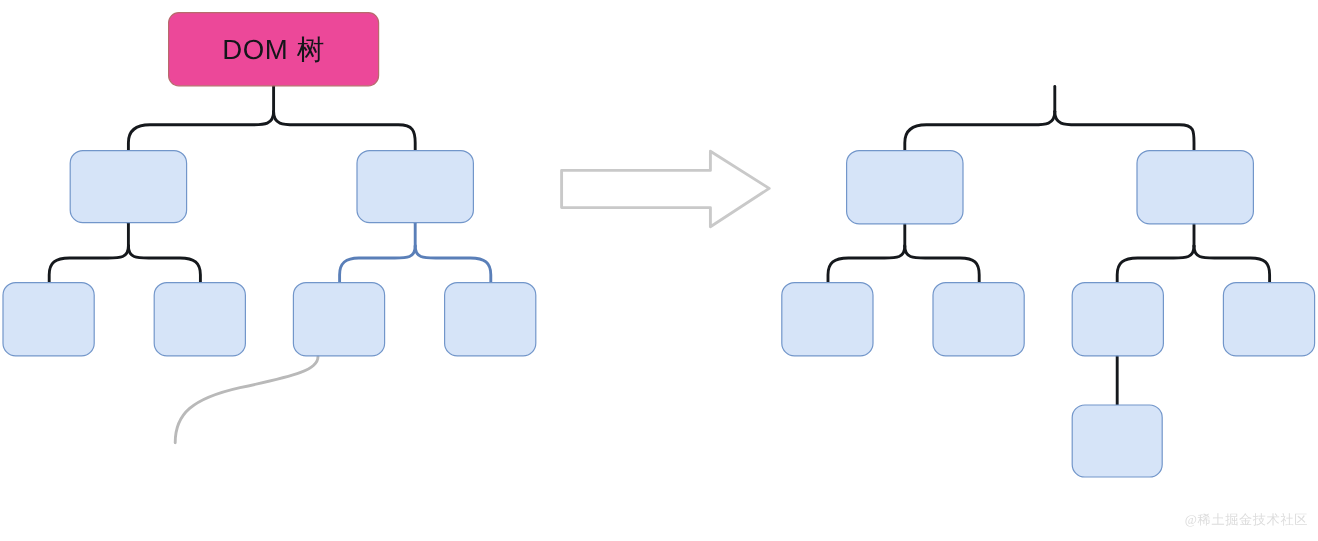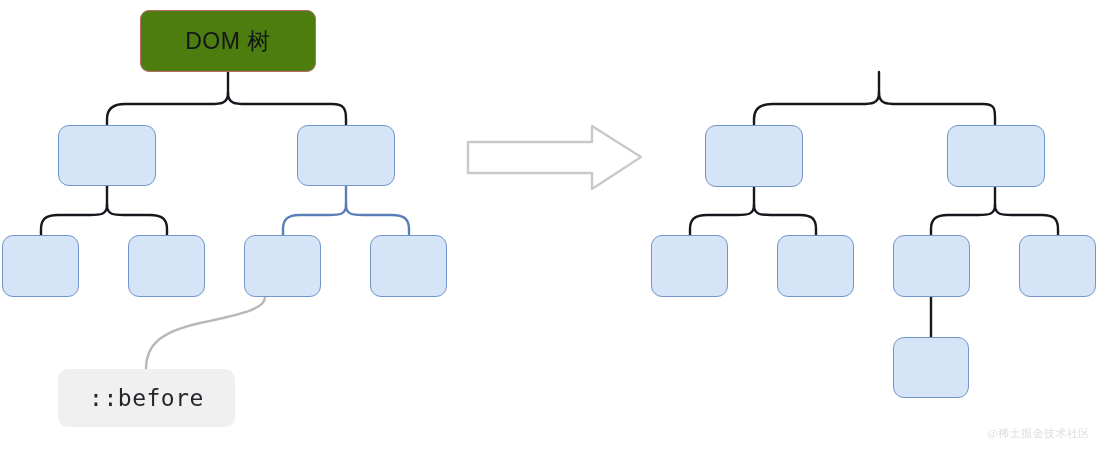--- a/index.html
+++ b/index.html
@@ -30,21 +30,21 @@
     display: flex;
     align-items: center;
     justify-content: center;
     border-radius: 11px;
   }
   .node.blue {
     background: #d6e4f8;
     border: 1.6px solid #7296ca;
   }
   .node.pink {
-    background: #4d7c0f;
+    background: #ec4899;
     border: 1.6px solid #b86a6c;
     border-radius: 9px;
   }
   .node-label {
     font-size: 23px;
     color: #14161a;
     letter-spacing: 0.5px;
     white-space: nowrap;
     font-family: "Liberation Sans", sans-serif;
   }
@@ -126,23 +126,20 @@
   </div>
 
   <div class="node blue" style="left:58px; top:125px; width:98px; height:61px;"></div>
   <div class="node blue" style="left:297px; top:125px; width:98px; height:61px;"></div>
 
   <div class="node blue" style="left:2px; top:235px; width:77px; height:62px;"></div>
   <div class="node blue" style="left:128px; top:235px; width:77px; height:62px;"></div>
   <div class="node blue" style="left:244px; top:235px; width:77px; height:62px;"></div>
   <div class="node blue" style="left:370px; top:235px; width:77px; height:62px;"></div>
 
-  <div class="tag-box" style="left:58px; top:369px; width:177px; height:58px;">
-    <span class="tag-label">::before</span>
-  </div>
 
 
   <div class="node blue" style="left:705px; top:125px; width:98px; height:62px;"></div>
   <div class="node blue" style="left:947px; top:125px; width:98px; height:62px;"></div>
 
   <div class="node blue" style="left:651px; top:235px; width:77px; height:62px;"></div>
   <div class="node blue" style="left:777px; top:235px; width:77px; height:62px;"></div>
   <div class="node blue" style="left:893px; top:235px; width:77px; height:62px;"></div>
   <div class="node blue" style="left:1019px; top:235px; width:77px; height:62px;"></div>
 

